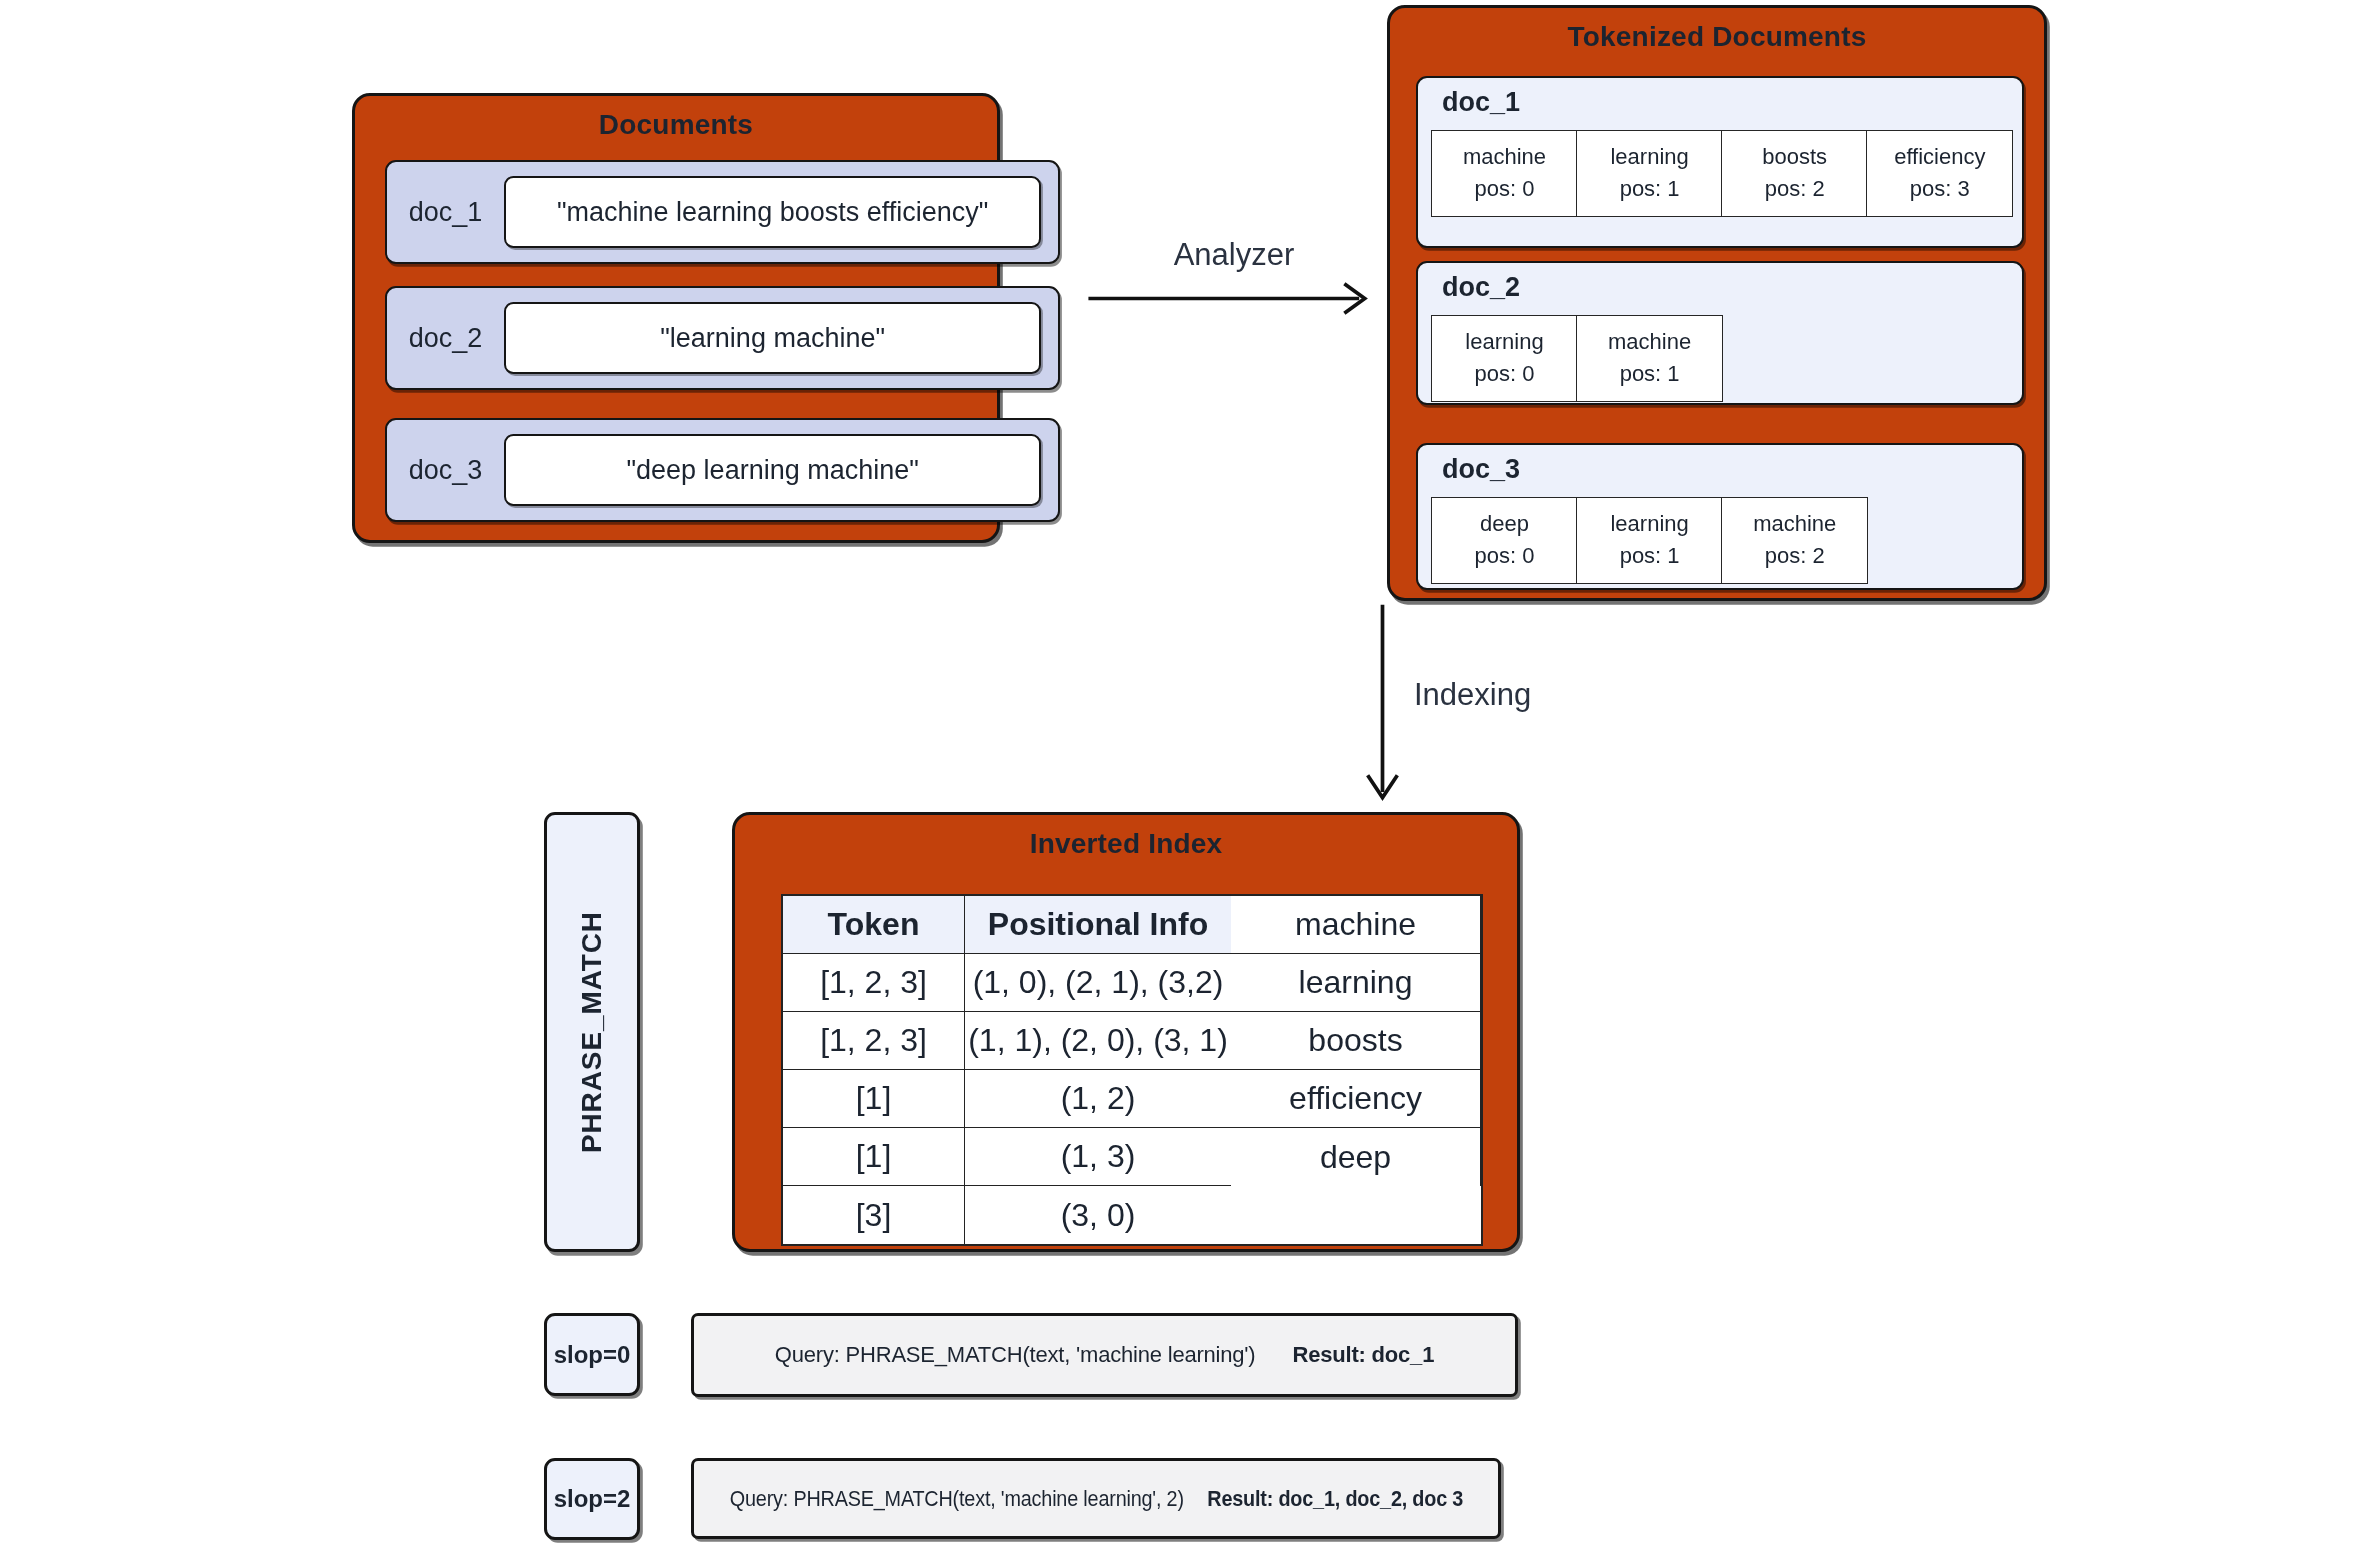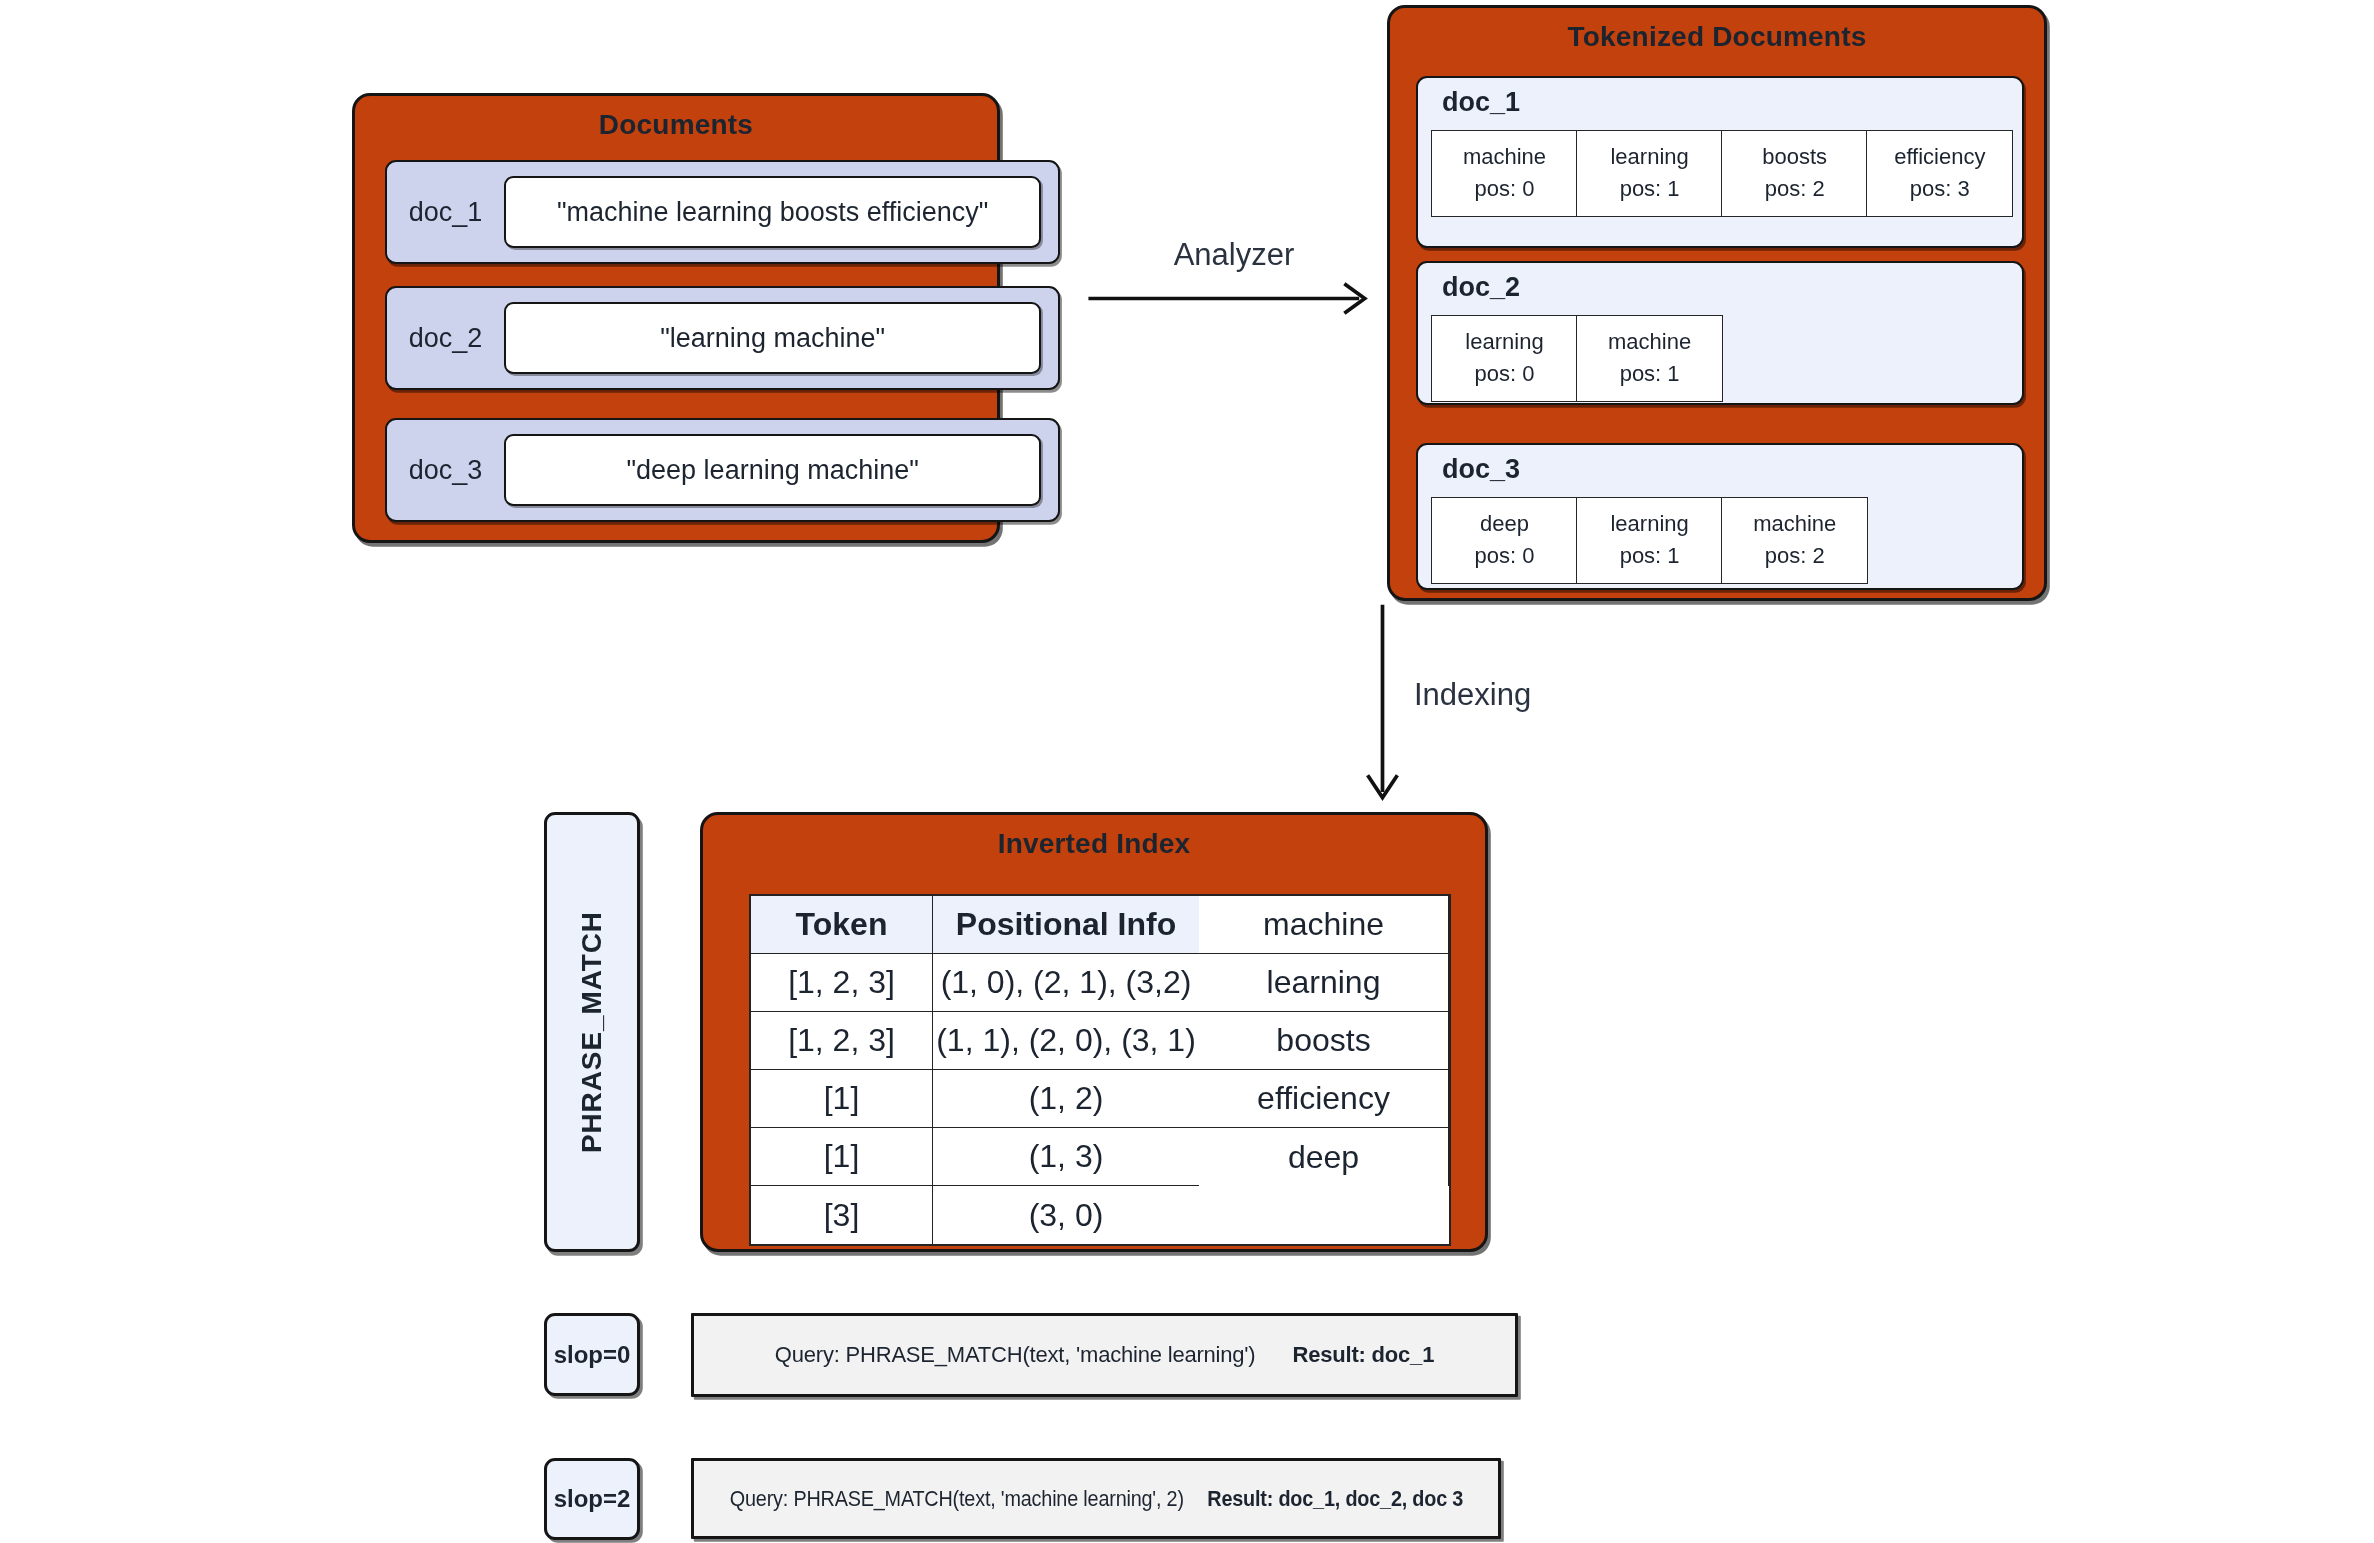--- a/index.html
+++ b/index.html
@@ -73,21 +73,21 @@
     writing-mode:vertical-rl;transform:rotate(180deg);
     font-size:28px;font-weight:bold;letter-spacing:0.9px;white-space:nowrap;
   }
   .slop-box{
     position:absolute;left:544px;width:96px;background:#edf1fb;
     border:3.7px solid #151515;border-radius:11px;box-sizing:border-box;
     display:flex;align-items:center;justify-content:center;font-size:24px;font-weight:bold;
     box-shadow:2.8px 2.8px 0 rgba(0,0,0,0.5);
   }
   .query-box{
-    position:absolute;left:691px;background:#f2f2f3;border:3.7px solid #151515;border-radius:1px;
+    position:absolute;left:691px;background:#f2f2f3;border:3.7px solid #151515;border-radius:7px;
     box-sizing:border-box;display:flex;align-items:center;justify-content:center;
     box-shadow:2.8px 2.8px 0 rgba(0,0,0,0.5);
   }
   .query-inner{white-space:nowrap;display:inline-flex;align-items:baseline;transform-origin:center;}
   .q-text{font-size:22px;letter-spacing:-0.2px;}
   .q-result{font-size:22px;font-weight:bold;margin-left:37px;letter-spacing:-0.2px;}
   .tight{transform:scaleX(0.9);}
 </style>
 </head>
 <body>
@@ -178,21 +178,21 @@
   <svg class="arrow-svg" style="left:1362px;top:601px;" width="41" height="204" viewBox="0 0 44 220">
     <line x1="22" y1="4" x2="22" y2="206" stroke="#111111" stroke-width="4"></line>
     <polyline points="6,188 22,212 38,188" fill="none" stroke="#111111" stroke-width="4"></polyline>
   </svg>
   <div class="arrow-label indexing-label">Indexing</div>
 
   <div class="phrase-box">
     <span class="vtext">PHRASE_MATCH</span>
   </div>
 
-  <section class="panel" style="left:700px;top:812px;width:788px;height:440px;">
+  <section class="panel" style="left:732px;top:812px;width:788px;height:440px;">
     <div class="panel-title">Inverted Index</div>
 
     <div class="index-table">
       <div class="it-cell th">Token</div>
       <div class="it-cell th last-col">Positional Info</div>
 
       <div class="it-cell">machine</div>
       <div class="it-cell">[1, 2, 3]</div>
       <div class="it-cell last-col">(1, 0), (2, 1), (3,2)</div>
 

